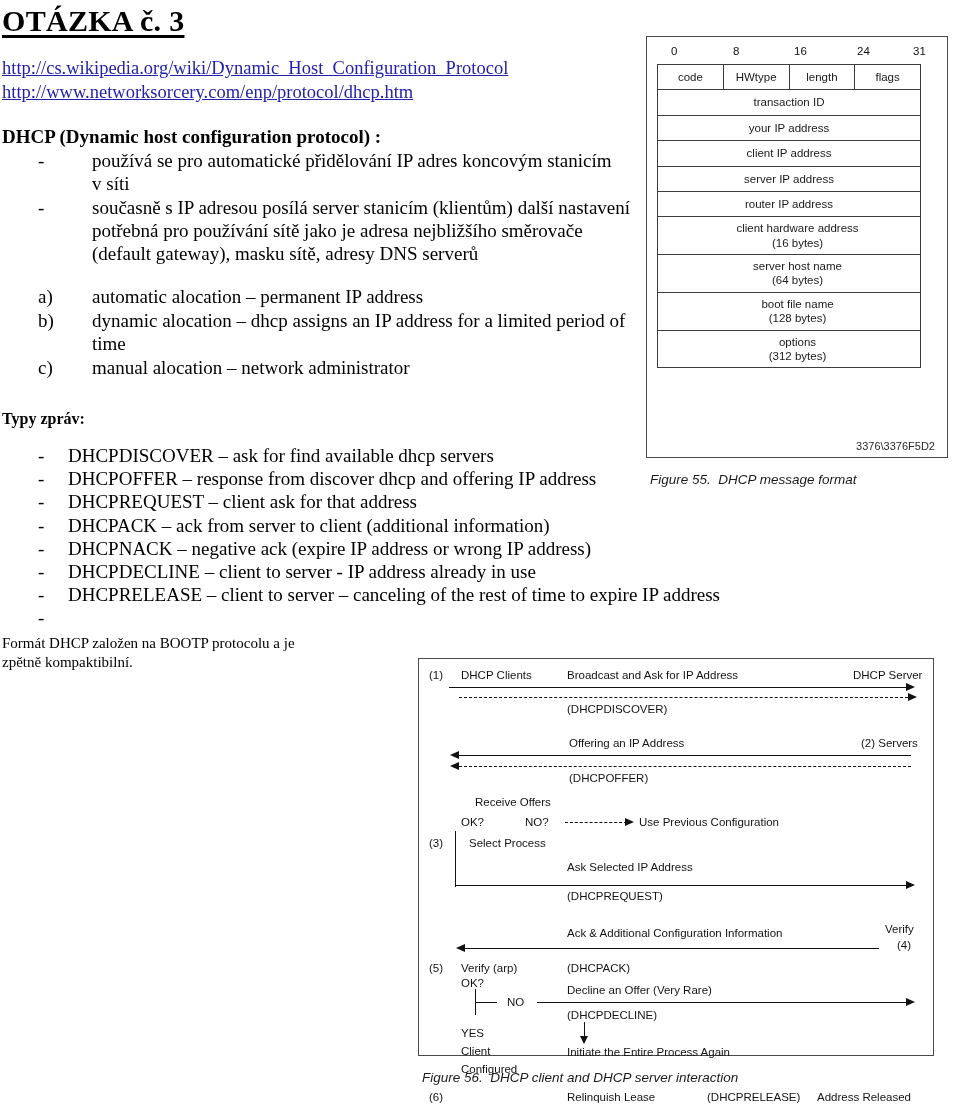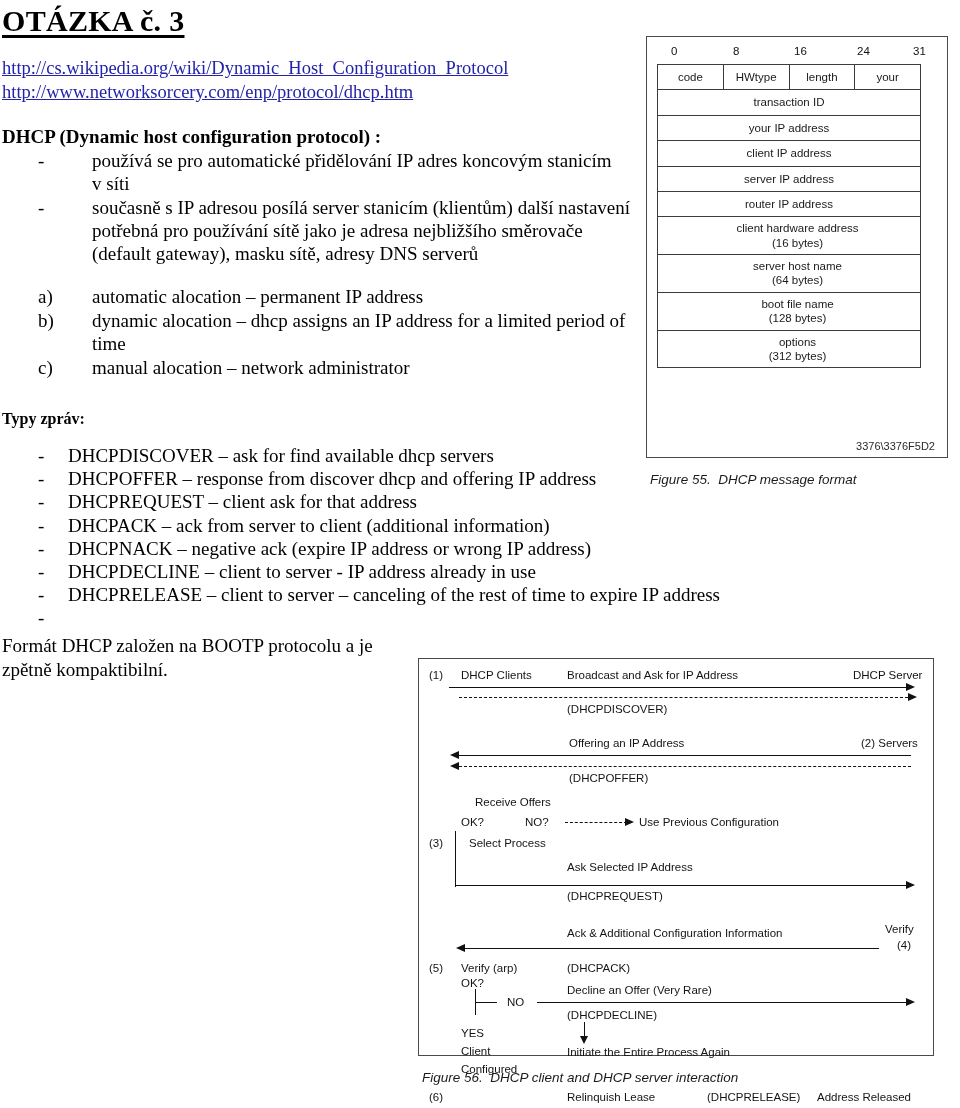--- a/index.html
+++ b/index.html
@@ -109,21 +109,21 @@
     padding-left: 68px;
     white-space: nowrap;
   }
   ul.msg-list > li .dash-mark {
     position: absolute;
     left: 38px;
     top: 0;
   }
 
   #closing-note {
-    font-size: 19px;
+    font-size: 15px;
     line-height: 1.24;
     margin: 28px 0 0 2px;
     width: 420px;
   }
 
   
   #fig55-wrap {
     position: absolute;
     left: 646px;
     top: 36px;
@@ -355,21 +355,21 @@
       <span style="left:200px;">24</span>
       <span style="left:256px;">31</span>
     </div>
 
     <div id="pkt">
 
       <div class="pkt-row">
         <div class="pkt-cell">code</div>
         <div class="pkt-cell">HWtype</div>
         <div class="pkt-cell">length</div>
-        <div class="pkt-cell">your</div>
+        <div class="pkt-cell">flags</div>
       </div>
 
       <div class="pkt-row">
         <div class="pkt-cell">transaction ID</div>
       </div>
 
 
       <div class="pkt-row">
         <div class="pkt-cell">your IP address</div>
       </div>

